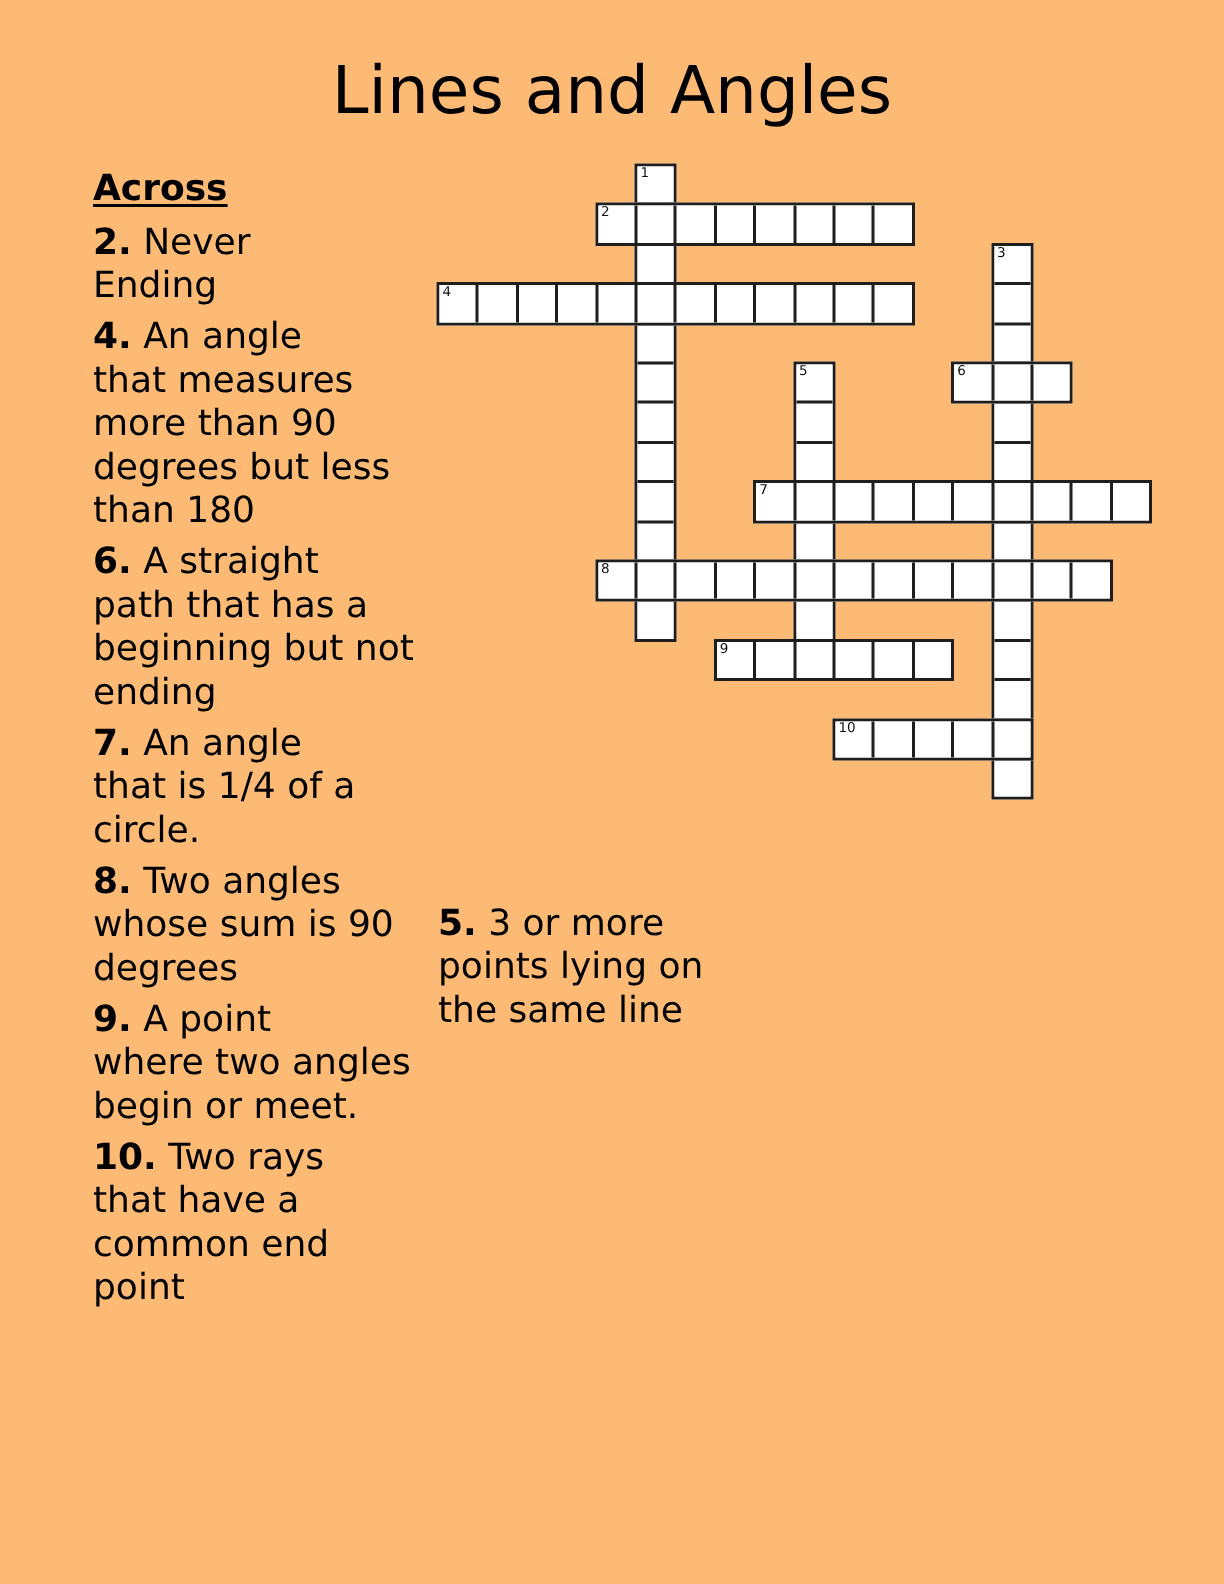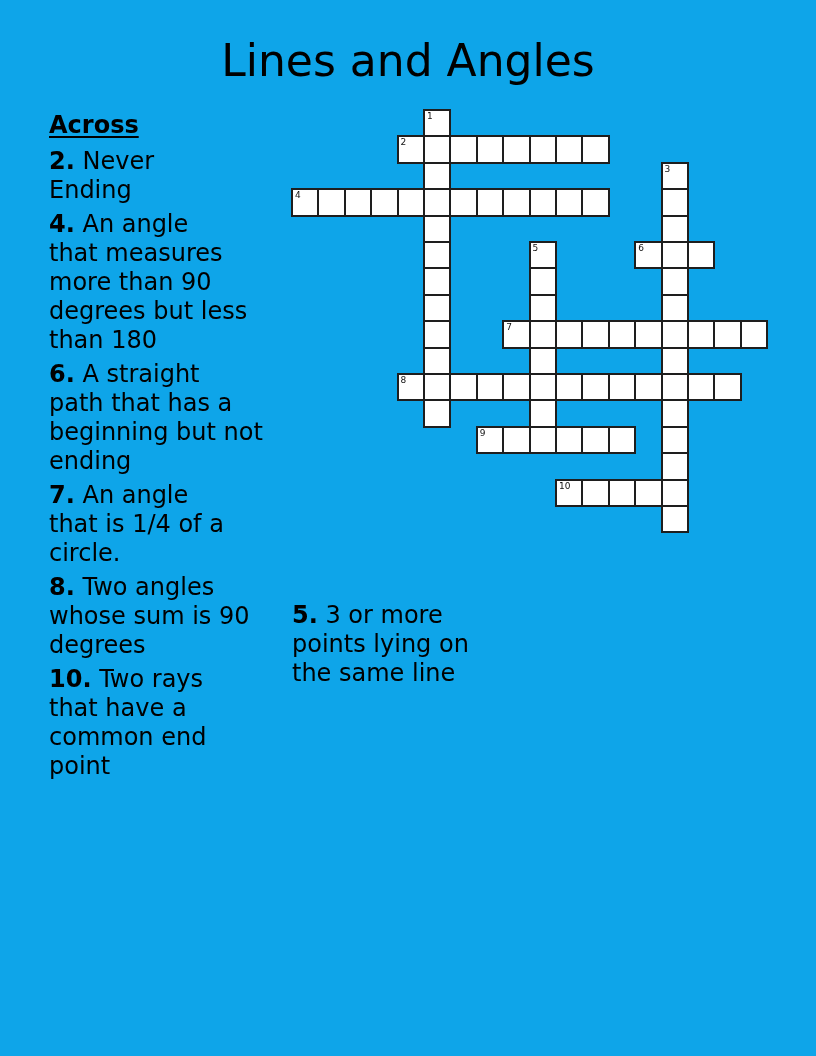--- a/index.html
+++ b/index.html
@@ -1,33 +1,33 @@
 <!DOCTYPE html>
 <html><head>
 <meta charset="utf-8">
 <style>
   html,body { margin:0; padding:0; background:#fff; }
   .page {
-    position:relative; width:816px; height:1056px; background:#0ea5e9;
+    position:relative; width:816px; height:1056px; background:#fdba74;
     font-family:"DejaVu Sans", sans-serif; color:#000; overflow:hidden;
   }
   .title {
     position:absolute; top:33px; left:0; width:100%;
     text-align:center; font-size:44px; line-height:56px; font-weight:400;
     letter-spacing:0px;
   }
   
   .clues { position:absolute; font-size:24px; line-height:29px; }
   .clues .hdr {
     font-weight:bold; text-decoration:underline;
     text-underline-offset:3px; margin:0 0 7px 0; font-size:24px;
   }
   .clue { margin:0 0 5px 0; white-space:pre-line; }
   .clue .num { font-weight:bold; }
-  #across { left:49px;  top:111px; width:252px; }
+  #across { left:62px;  top:111px; width:252px; }
   #down   { left:292px; top:601px; width:226px; }
   
   #grid { position:absolute; left:0; top:0; }
   .word {
     position:absolute; box-sizing:border-box;
     border:2px solid #1e1e1e; background:#fff; display:flex;
   }
   .word.across { flex-direction:row; }
   .word.down   { flex-direction:column; }
   .cell { flex:1 1 auto; box-sizing:border-box; background:#fff; }
@@ -61,20 +61,23 @@
       <p class="clue"><span class="num">6.</span><span> A straight
 path that has a
 beginning but not
 ending</span></p>
       <p class="clue"><span class="num">7.</span><span> An angle
 that is 1/4 of a
 circle.</span></p>
       <p class="clue"><span class="num">8.</span><span> Two angles
 whose sum is 90
 degrees</span></p>
+      <p class="clue"><span class="num">9.</span><span> A point
+where two angles
+begin or meet.</span></p>
       <p class="clue"><span class="num">10.</span><span> Two rays
 that have a
 common end
 point</span></p>
     </div>
 
   <div class="clues" id="down">
 
       <p class="clue"><span class="num">5.</span><span> 3 or more
 points lying on

